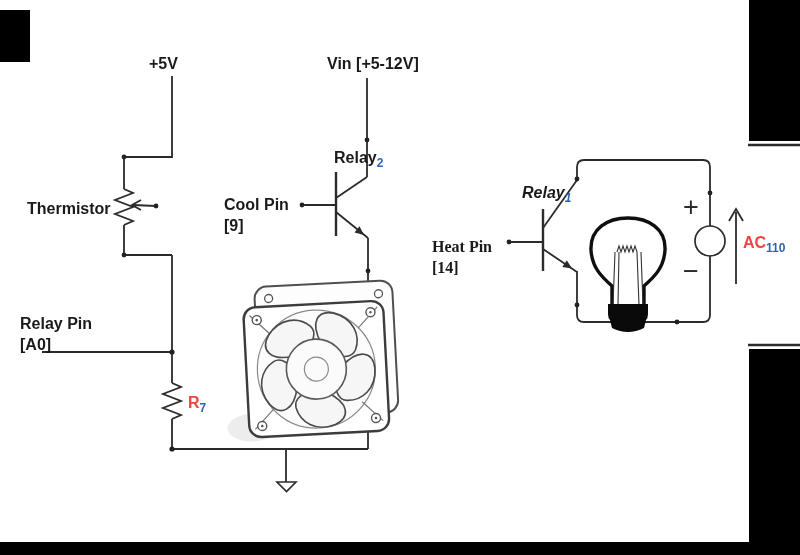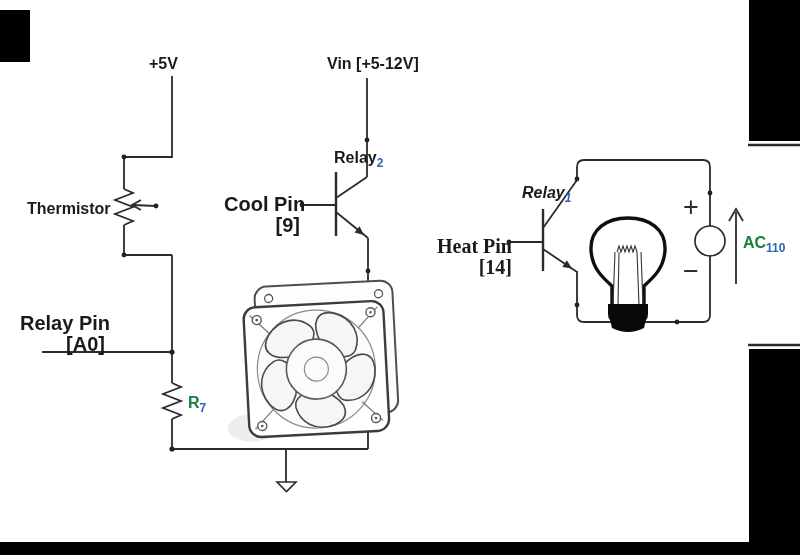--- a/index.html
+++ b/index.html
@@ -1,22 +1,22 @@
 <!DOCTYPE html>
 <html><head>
 <meta charset="utf-8">
 <style>
   html,body{margin:0;padding:0;background:#fff;}
   .stage{position:relative;width:800px;height:555px;background:#fff;overflow:hidden;
          font-family:"Liberation Sans",sans-serif;}
   svg{position:absolute;left:0;top:0;}
   .lbl{position:absolute;color:#1a1a1a;font-size:16px;font-weight:600;line-height:20px;white-space:nowrap;}
-  .lbl2{position:absolute;color:#1a1a1a;font-size:20px;font-weight:600;line-height:21px;text-align:right;white-space:nowrap;}
+  .lbl2{position:absolute;color:#1a1a1a;font-size:16px;font-weight:600;line-height:21px;text-align:left;white-space:nowrap;}
   .sub{font-size:12px;font-weight:700;color:#2e64b5;position:relative;top:4px;letter-spacing:0;}
-  .navy{color:#15803d;}
+  .navy{color:#ef4444;}
   .sign{position:absolute;color:#2b2b2b;font-size:27px;font-weight:400;line-height:27px;}
   .black-box{position:absolute;background:#000;}
 </style>
 </head>
 <body>
 
 <div class="stage">
 
 <svg width="800" height="555" viewBox="0 0 800 555">
   <g stroke="#2b2b2b" stroke-width="1.8" fill="none">

